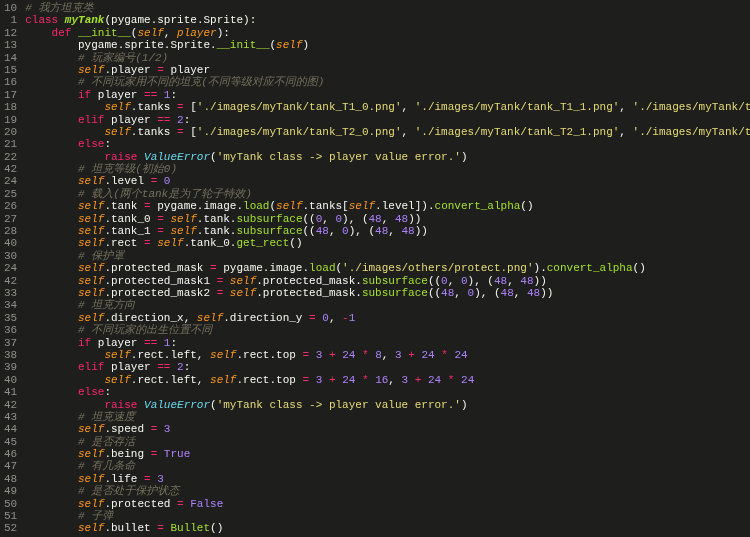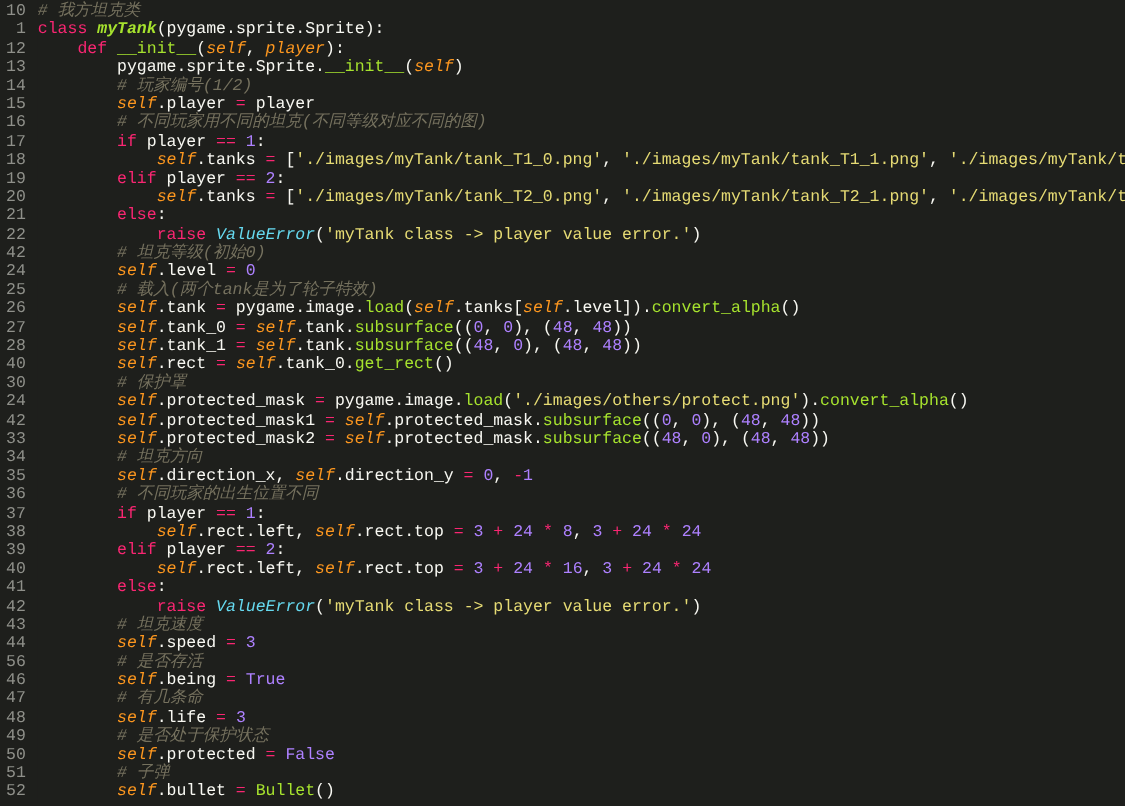--- a/index.html
+++ b/index.html
@@ -76,21 +76,21 @@
       <div>35</div>
       <div>36</div>
       <div>37</div>
       <div>38</div>
       <div>39</div>
       <div>40</div>
       <div>41</div>
       <div>42</div>
       <div>43</div>
       <div>44</div>
-      <div>56</div>
+      <div>45</div>
       <div>46</div>
       <div>47</div>
       <div>48</div>
       <div>49</div>
       <div>50</div>
       <div>51</div>
       <div>52</div>
     </div>
   <div class="code" id="code">
       <div class="line"><span class="tok-cmt"># 我方坦克类</span></div>

